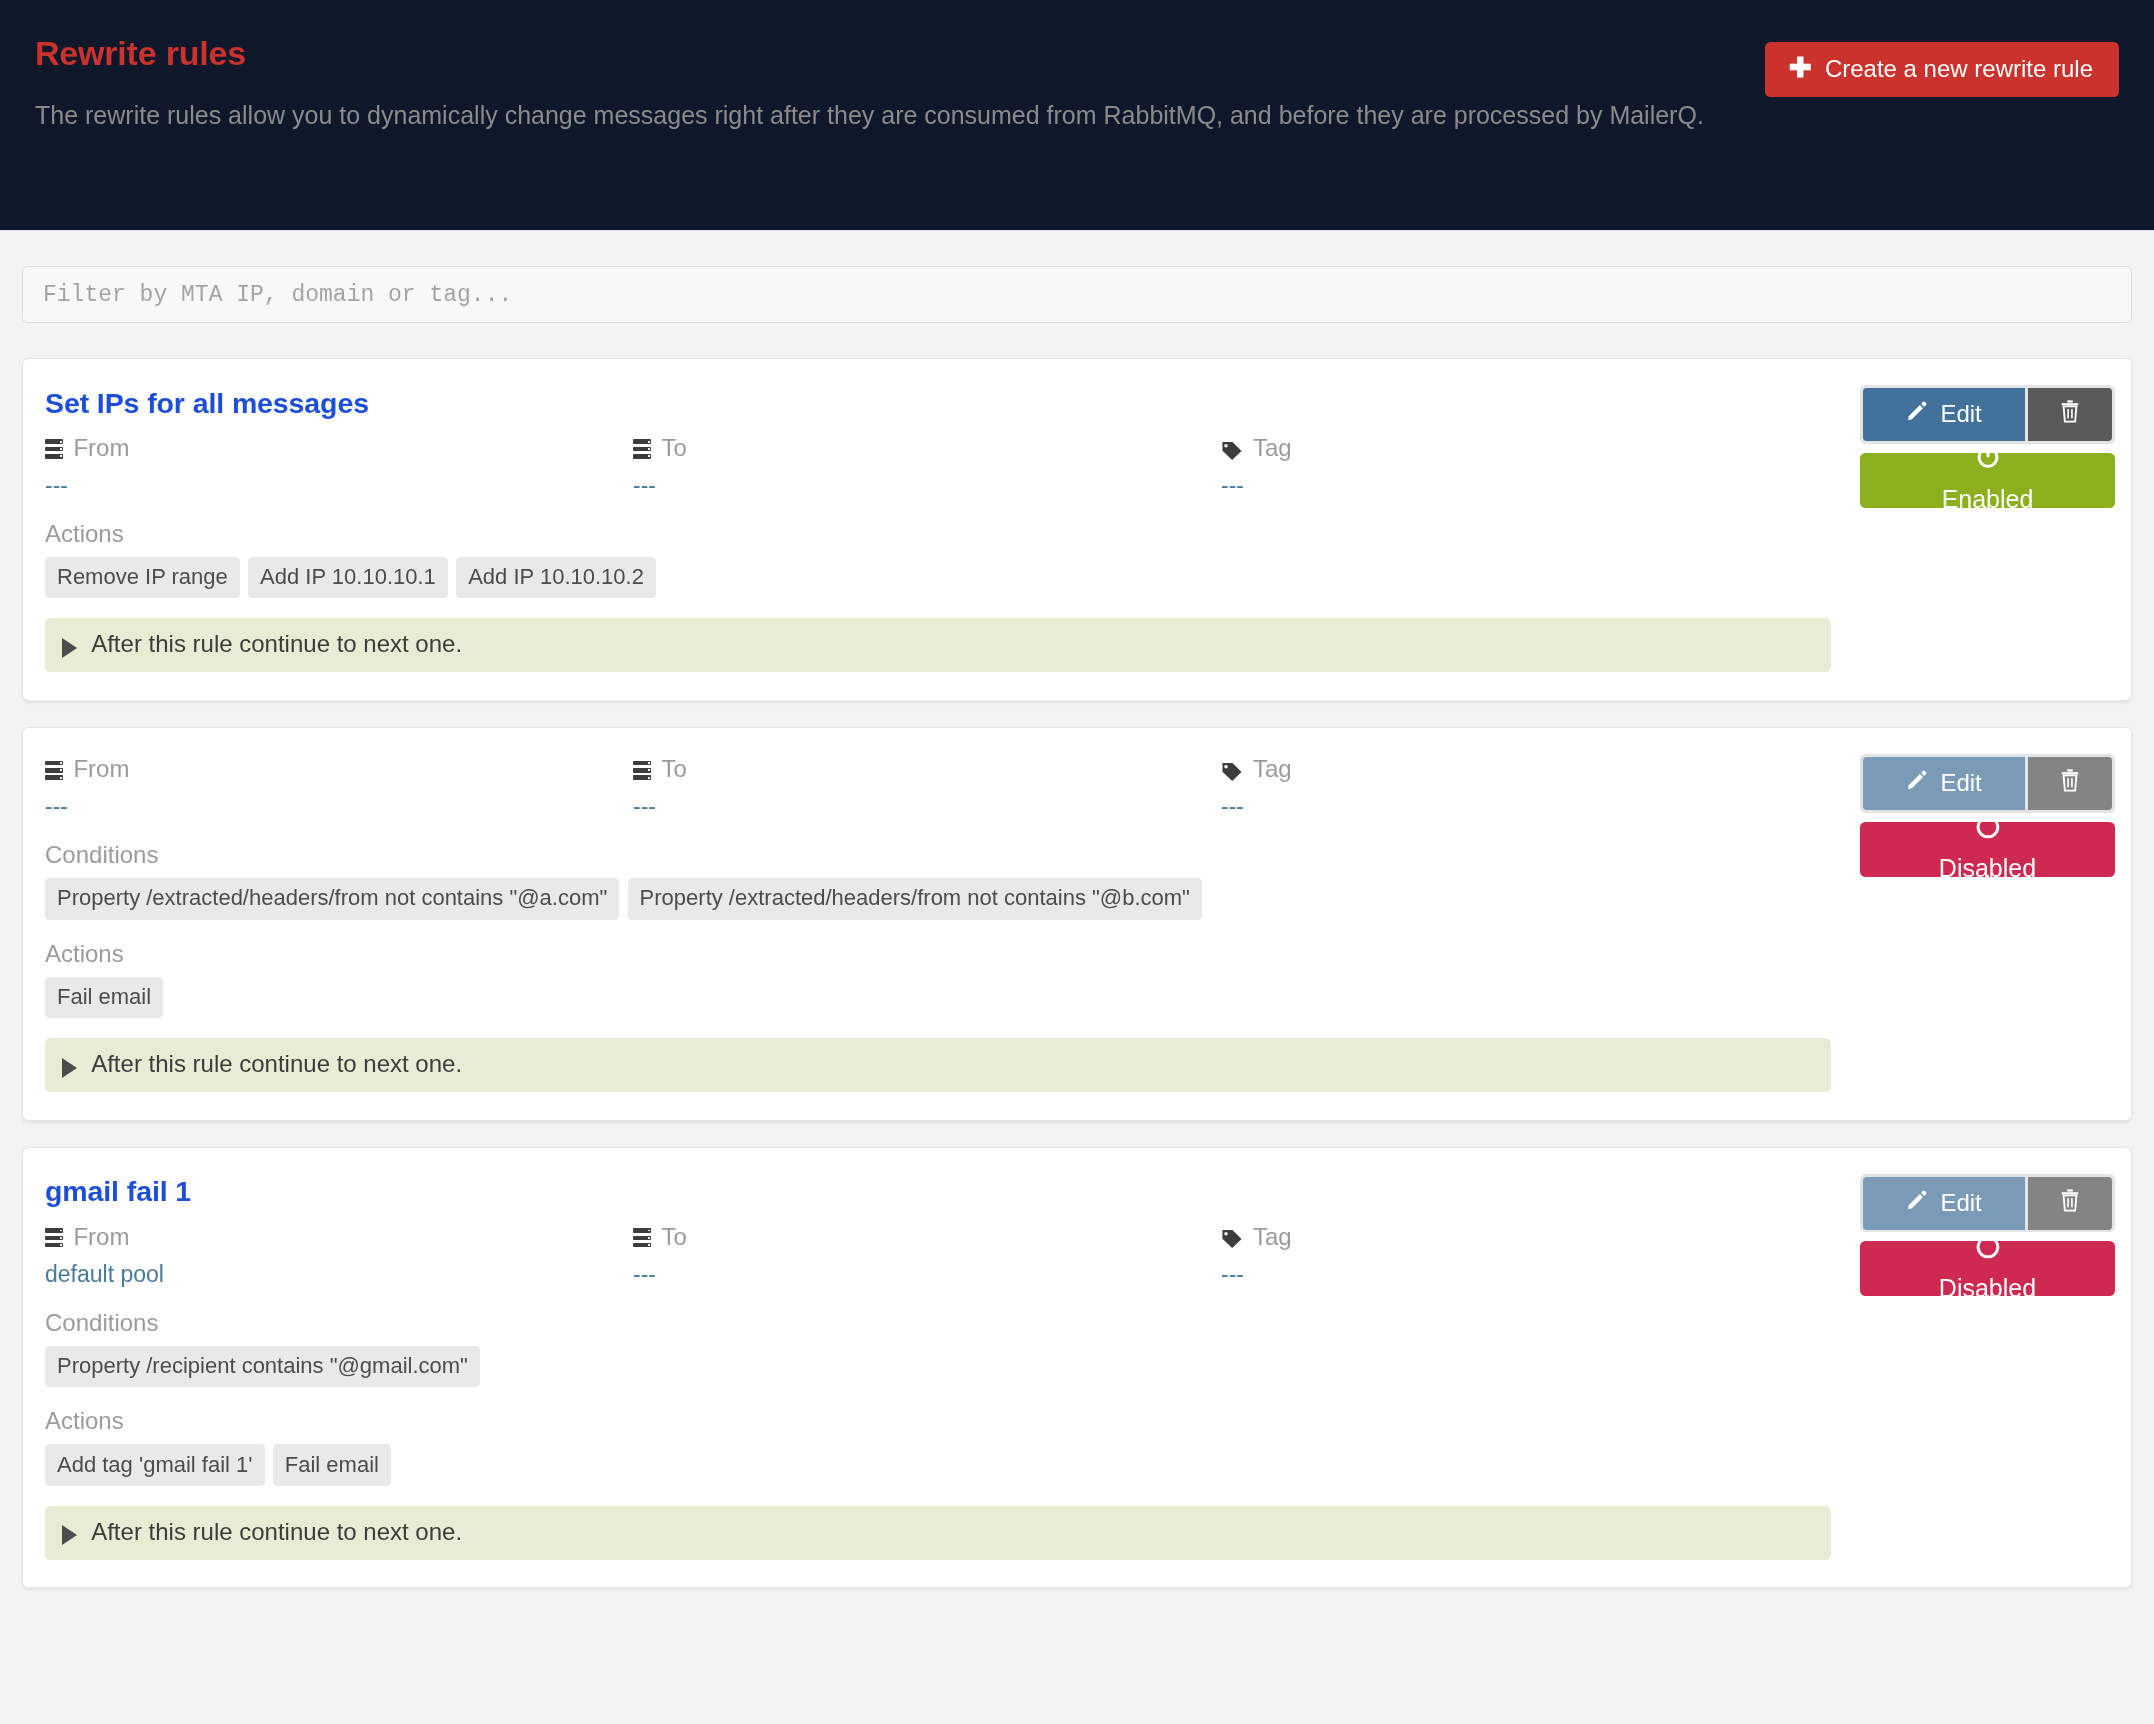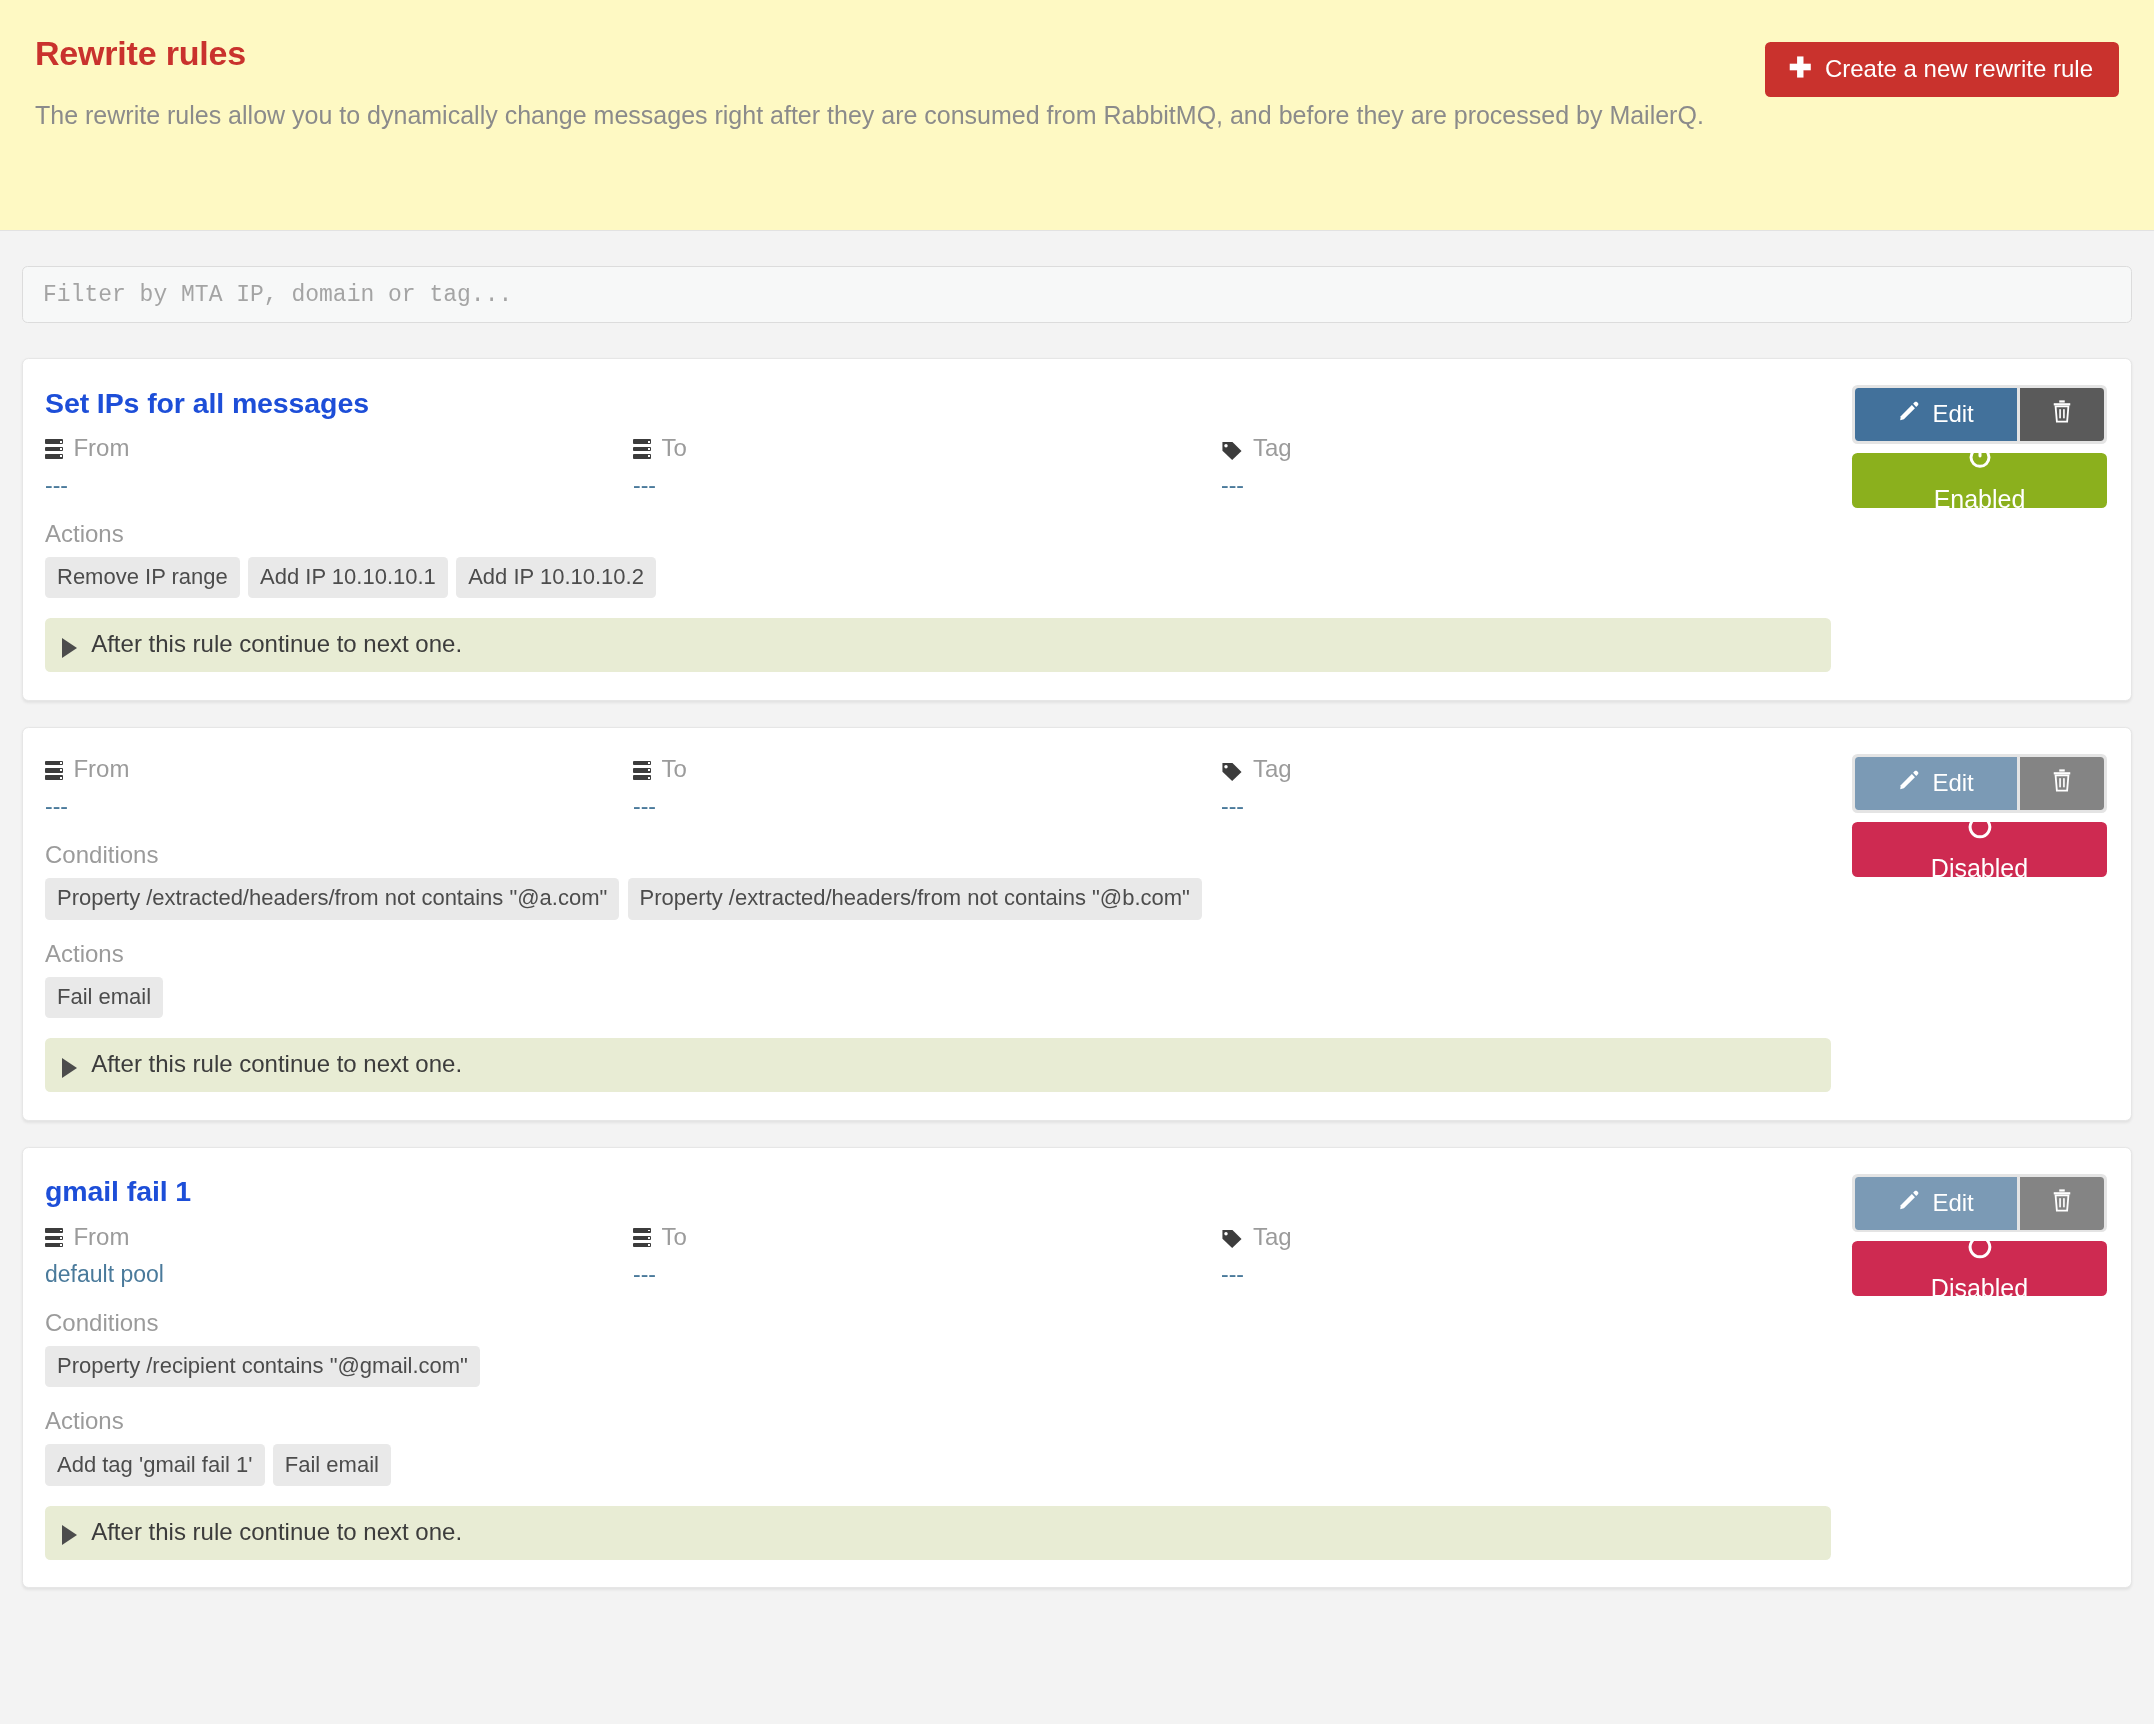--- a/index.html
+++ b/index.html
@@ -6,21 +6,21 @@
   html, body {
     width: 2154px;
     height: 1725px;
     background: #f3f3f3;
     font-family: "Liberation Sans", sans-serif;
     overflow: hidden;
   }
 
   
   .page-header {
-    background: #fef9c3;
+    background: #0f172a;
     padding: 35px 35px 31px 35px;
     border-bottom: 1.8px solid #e2e2e2;
     position: relative;
     height: 231px;
   }
   .page-title {
     color: #c9322d;
     font-size: 34px;
     font-weight: bold;
     letter-spacing: -0.2px;
@@ -166,21 +166,21 @@
     border-left: 15.6px solid #4c4c4c;
     border-top: 10px solid transparent;
     border-bottom: 10px solid transparent;
     flex: 0 0 auto;
   }
 
   
   .actions-stack {
     position: absolute;
     top: 26px;
-    right: 24px;
+    right: 16px;
     width: 255px;
   }
   .btn-group {
     display: flex;
     border-radius: 5.5px;
     overflow: hidden;
     background: #e4e4e4;
     padding: 2.8px;
     gap: 2.8px;
   }

